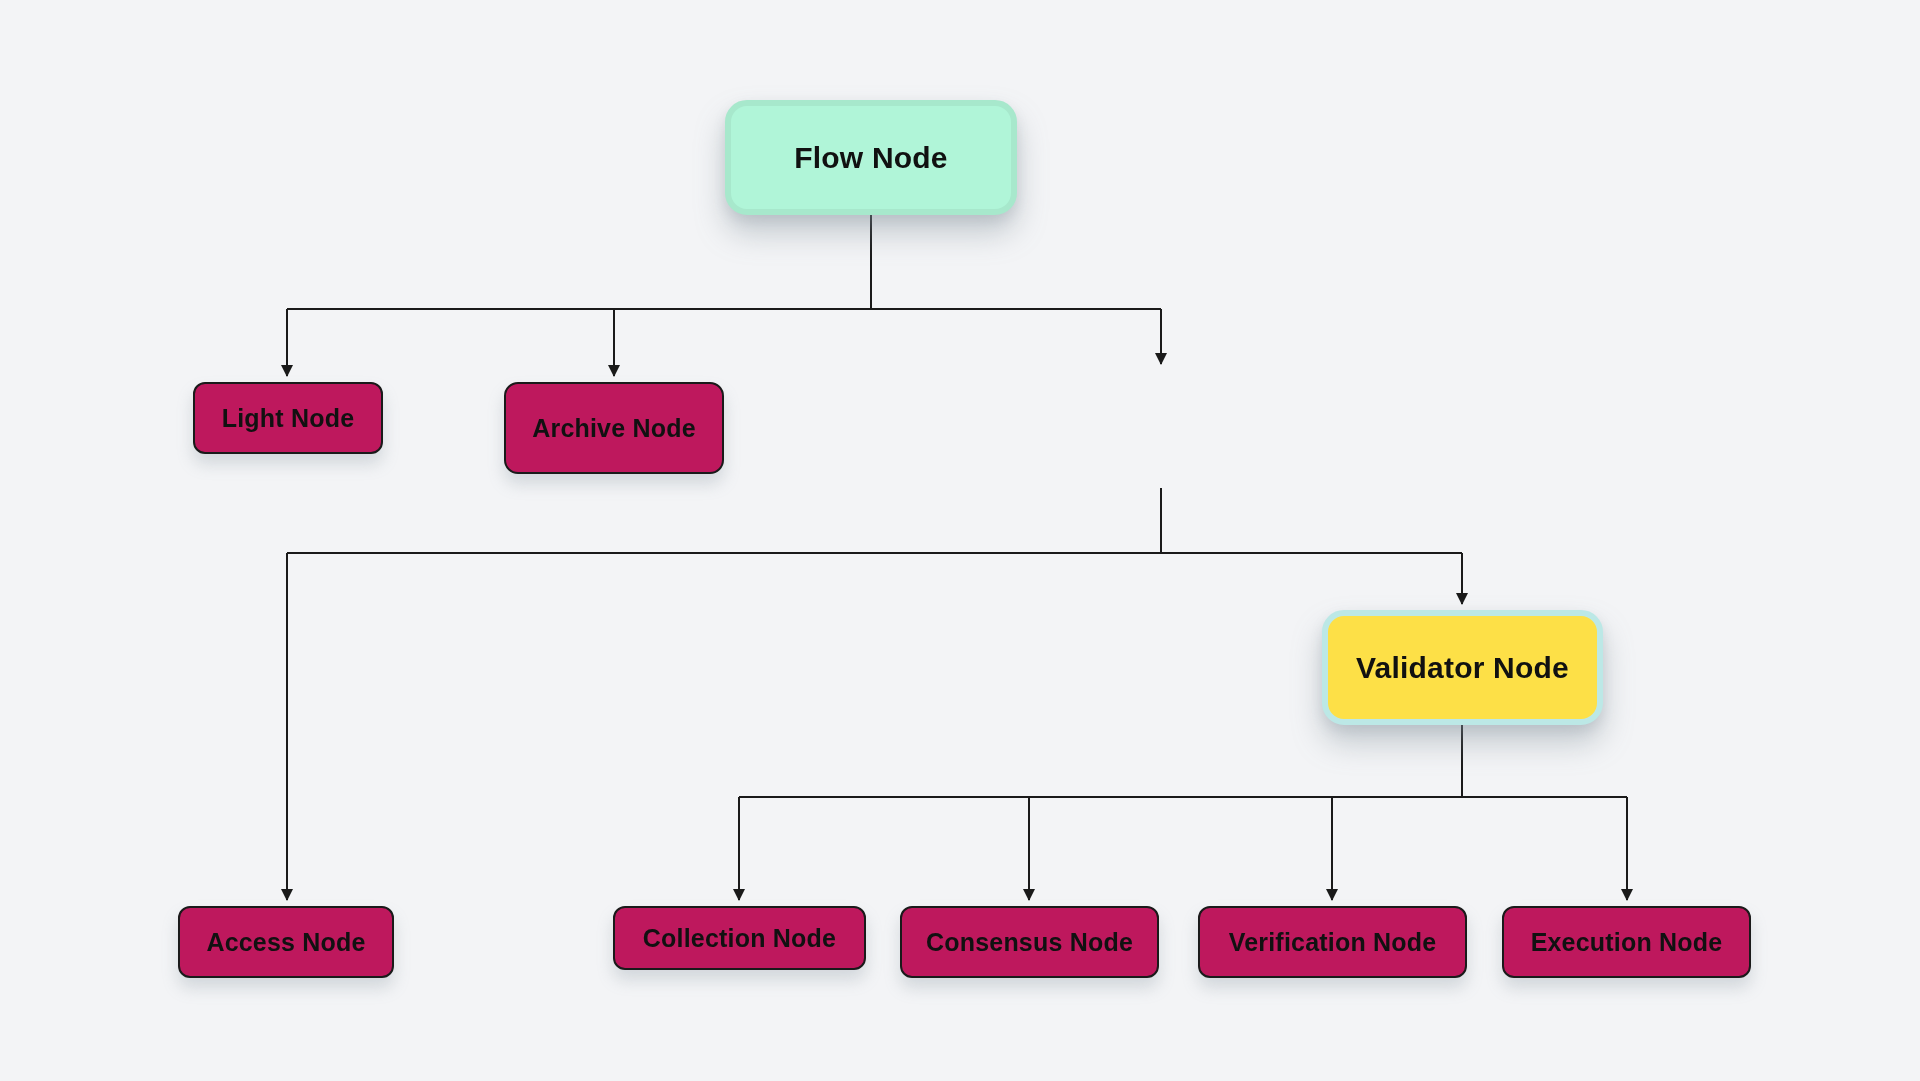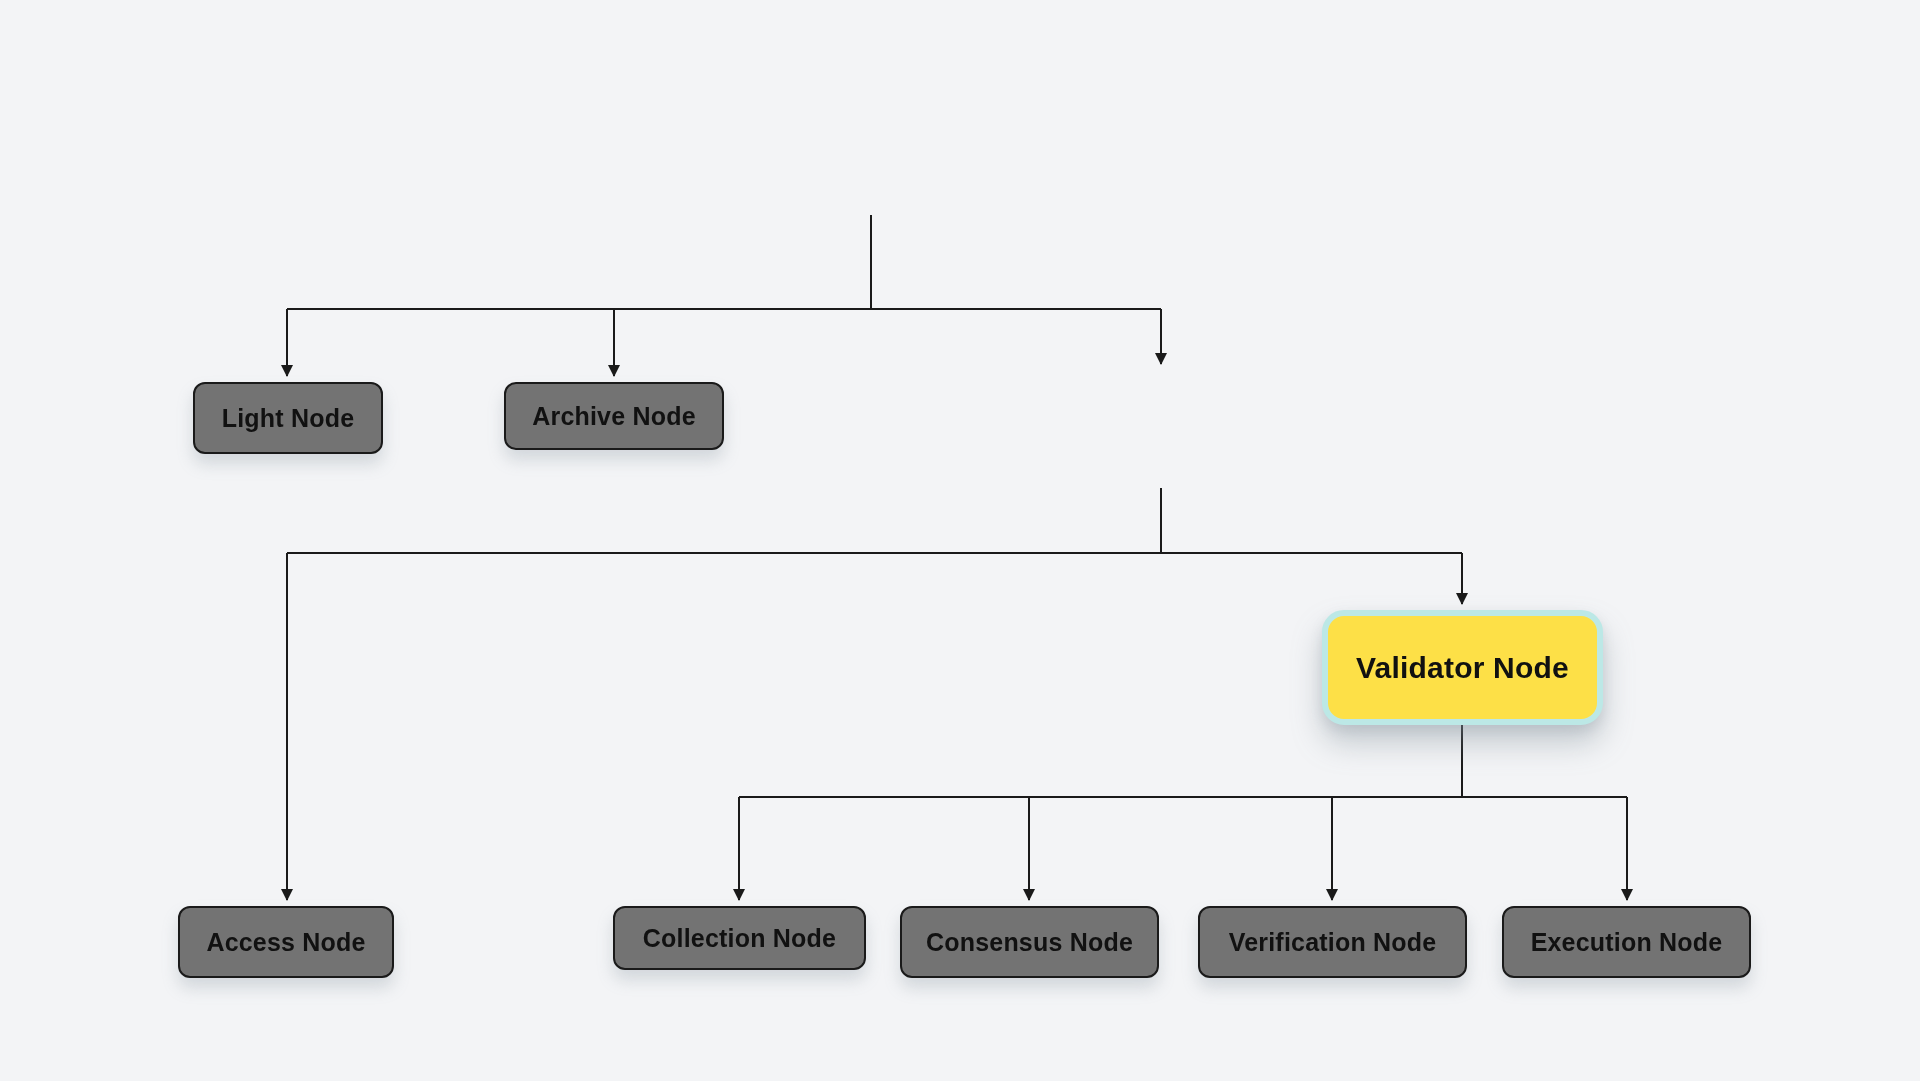--- a/index.html
+++ b/index.html
@@ -31,33 +31,33 @@
     font-weight: 600;
     letter-spacing: 0.2px;
     white-space: nowrap;
   }
   .node-colored {
     border-radius: 22px;
     font-size: 30px;
     box-shadow: 0 18px 30px rgba(125,140,150,0.40), 0 6px 12px rgba(125,140,150,0.18);
   }
   .node-plain {
-    background: #737373;
+    background: #be185d;
     border: 2px solid #1a1a1a;
     border-radius: 12px;
     font-size: 25px;
     box-shadow: 0 10px 16px rgba(130,145,155,0.28);
   }
   
   .node-flow      { left: 725px;  top: 100px; width: 292px; height: 115px; background: #b0f5d8; border: 6px solid #a7e8cc; }
   .node-full      { left: 1020px; top: 370px; width: 283px; height: 118px; background: #e9f6ec; border: 6px solid #def0e4; }
   .node-validator { left: 1322px; top: 610px; width: 281px; height: 115px; background: #fde047; border: 6px solid #bce8e6; }
   
   .node-light        { left: 193px;  top: 382px; width: 190px; height: 72px; }
-  .node-archive      { left: 504px;  top: 382px; width: 220px; height: 68px; }
+  .node-archive      { left: 504px;  top: 382px; width: 220px; height: 92px; border-radius: 14px; }
   .node-access       { left: 178px;  top: 906px; width: 216px; height: 72px; }
   .node-collection   { left: 613px;  top: 906px; width: 253px; height: 64px; }
   .node-consensus    { left: 900px;  top: 906px; width: 259px; height: 72px; }
   .node-verification { left: 1198px; top: 906px; width: 269px; height: 72px; text-align: center; }
   .node-execution    { left: 1502px; top: 906px; width: 249px; height: 72px; justify-content: center; }
 </style>
 </head>
 <body>
 
 <div class="canvas">
@@ -83,20 +83,23 @@
 
       <path d="M1462,725 V797"></path>
       <path d="M739,797 H1627"></path>
       <path d="M739,797 V900" marker-end="url(#arrow)"></path>
       <path d="M1029,797 V900" marker-end="url(#arrow)"></path>
       <path d="M1332,797 V900" marker-end="url(#arrow)"></path>
       <path d="M1627,797 V900" marker-end="url(#arrow)"></path>
     </g>
   </svg>
 
+  <div class="node node-colored node-flow">
+    <span>Flow Node</span>
+  </div>
 
   <div class="node node-plain node-light">
     <span>Light Node</span>
   </div>
 
   <div class="node node-plain node-archive">
     <span>Archive Node</span>
   </div>
 
 

